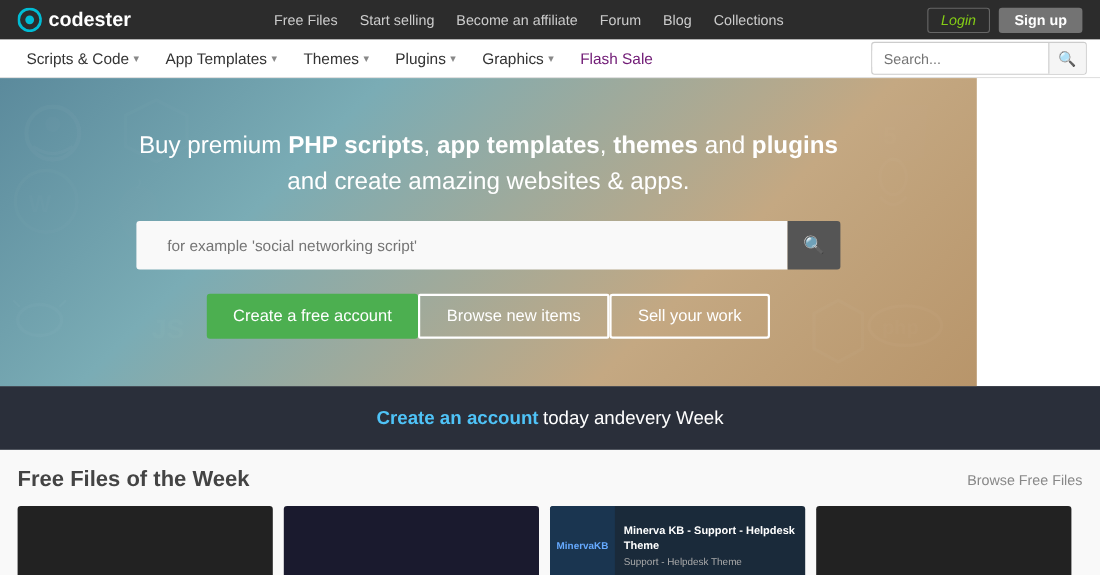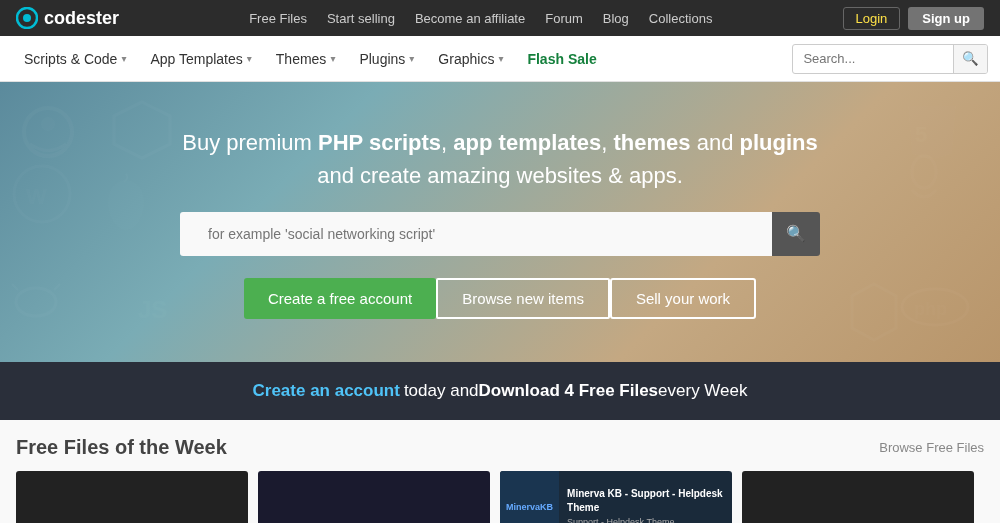--- a/index.html
+++ b/index.html
@@ -38,42 +38,43 @@
       text-decoration: none;
       font-size: 13px;
     }
     .top-nav-actions {
       display: flex;
       align-items: center;
       gap: 8px;
     }
     .btn-login {
       background: transparent;
-      color: #fde047;
+      color: #84cc16;
       border: 1px solid #666;
       border-radius: 3px;
       padding: 3px 12px;
       cursor: pointer;
       font-size: 13px;
+      font-style: italic;
     }
     .btn-signup {
       background: #737373;
       color: #fff;
       border: none;
       border-radius: 3px;
       padding: 4px 14px;
       cursor: pointer;
       font-size: 13px;
       font-weight: bold;
     }
 
     
     .sec-nav {
       background: #fff;
-      height: 46px;
+      height: 35px;
       display: flex;
       align-items: center;
       padding: 0 12px;
       border-bottom: 1px solid #e0e0e0;
       gap: 0;
     }
     .sec-nav-item {
       display: flex;
       align-items: center;
       gap: 4px;
@@ -82,22 +83,22 @@
       cursor: pointer;
       font-size: 14px;
       color: #333;
       white-space: nowrap;
     }
     .sec-nav-item .chevron {
       font-size: 10px;
       color: #888;
     }
     .sec-nav-item.flash-sale {
-      color: #15803d;
-      font-weight: bold;
+      color: #701a75;
+      font-weight: normal;
     }
     .sec-nav-search {
       margin-left: auto;
       display: flex;
       align-items: center;
       border: 1px solid #ccc;
       border-radius: 3px;
       overflow: hidden;
       height: 30px;
     }
@@ -115,21 +116,21 @@
       border-left: 1px solid #ccc;
       padding: 0 8px;
       height: 30px;
       cursor: pointer;
       color: #666;
     }
 
     
     .hero {
       position: relative;
-      width: 1000px;
+      width: 888px;
       height: 280px;
       background: linear-gradient(135deg, #5b8a9c 0%, #7aacb5 30%, #c4a882 70%, #b8956a 100%);
       display: flex;
       flex-direction: column;
       align-items: center;
       justify-content: center;
       overflow: hidden;
     }
     .hero-bg-icons {
       position: absolute;
@@ -414,21 +415,20 @@
   <div class="hero-buttons">
     <button class="btn-create-account">Create a free account</button>
     <button class="btn-browse">Browse new items</button>
     <button class="btn-sell">Sell your work</button>
   </div>
 </div>
 
 <div class="banner">
   <span class="highlight">Create an account</span>
   <span> today and </span>
-  <span class="bold">Download 4 Free Files</span>
   <span> every Week</span>
 </div>
 
 <div class="free-files-section">
   <div class="free-files-header">
     <span class="free-files-title">Free Files of the Week</span>
     <span class="browse-free-files">Browse Free Files</span>
   </div>
   <div class="free-files-cards">
 

